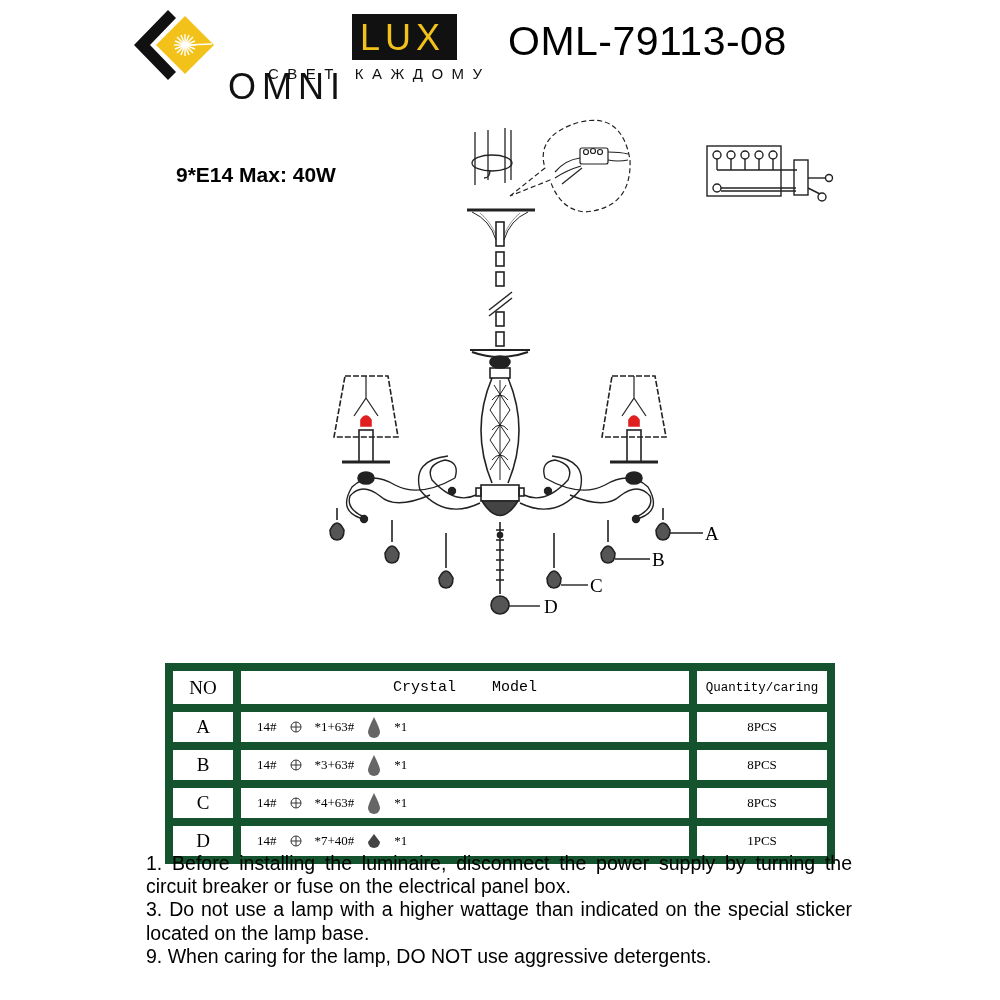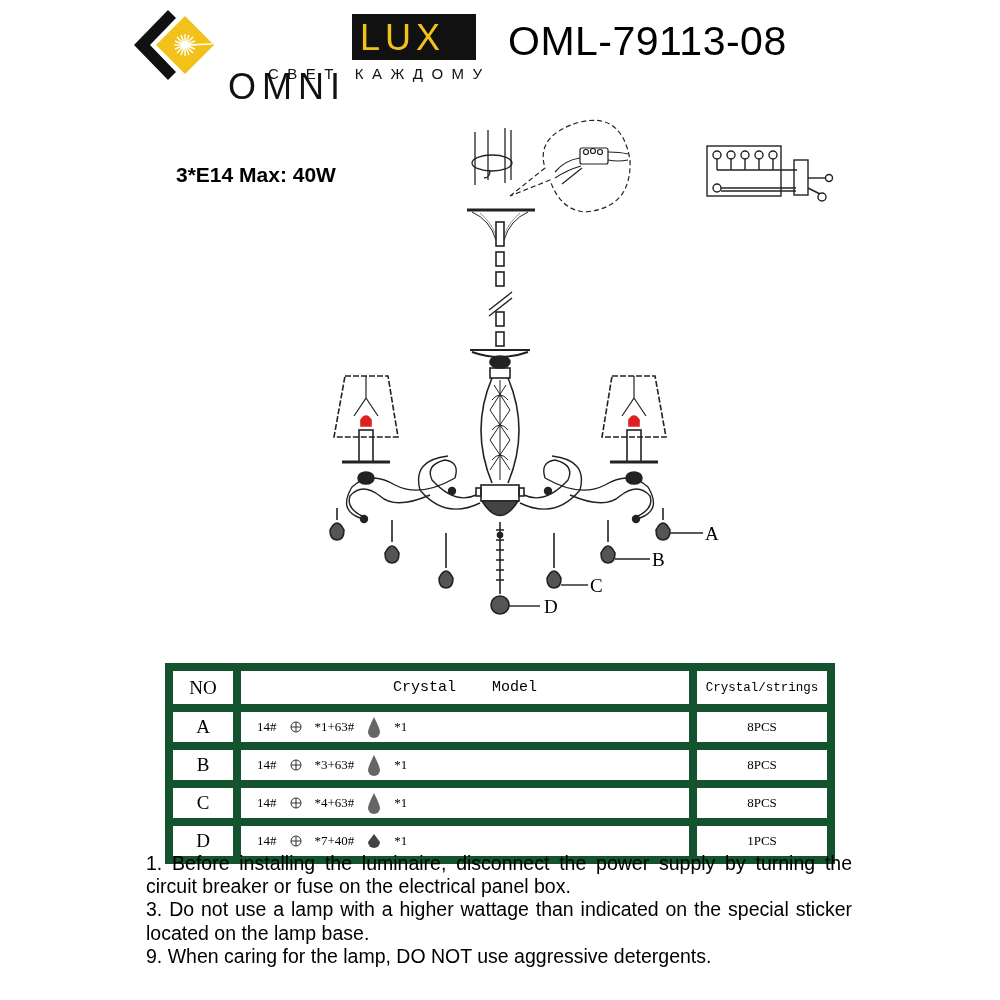--- a/index.html
+++ b/index.html
@@ -1,21 +1,21 @@
 <!DOCTYPE html>
 <html><head>
 <meta charset="utf-8">
 <style>
   html, body { margin: 0; padding: 0; background: #ffffff; }
   body { width: 1000px; height: 1000px; position: relative; overflow: hidden; font-family: "Liberation Sans", sans-serif; color: #000; }
 
   .logo { position: absolute; left: 130px; top: 8px; width: 330px; height: 75px; }
   .logo-mark { position: absolute; left: 0; top: 0; width: 90px; height: 75px; }
   .brand-omni { position: absolute; left: 98px; top: 10px; font-size: 36px; letter-spacing: 6px; font-weight: normal; color: #111; margin-top: 48px; }
-  .brand-lux-box { position: absolute; left: 222px; top: 6px; width: 124px; height: 46px; background: #111; }
+  .brand-lux-box { position: absolute; left: 222px; top: 6px; width: 105px; height: 46px; background: #111; }
   .brand-lux { position: absolute; left: 8px; top: 3px; font-size: 36px; letter-spacing: 5px; color: #f2c21b; }
   .brand-tagline { position: absolute; left: 98px; top: 57px; font-size: 15px; letter-spacing: 8.5px; color: #111; white-space: nowrap; margin-left: 40px; }
 
   .model-code { position: absolute; left: 508px; top: 18px; font-size: 41px; font-weight: normal; letter-spacing: 0.5px; }
   .spec { position: absolute; left: 176px; top: 163px; font-size: 21px; font-weight: bold; }
 
   .drawing { position: absolute; left: 0; top: 0; width: 1000px; height: 640px; }
 
   .callout { position: absolute; font-family: "Liberation Serif", serif; font-size: 19px; }
 
@@ -54,21 +54,21 @@
     <circle cx="55" cy="37" r="3.5" fill="#fff"></circle>
   </svg>
   <div class="brand-omni">OMNI</div>
   <div class="brand-lux-box">
     <div class="brand-lux">LUX</div>
   </div>
   <div class="brand-tagline">СВЕТ КАЖДОМУ</div>
 </div>
 
 <div class="model-code">OML-79113-08</div>
-<div class="spec">3*E14 Max: 40W</div>
+<div class="spec">9*E14 Max: 40W</div>
 
 <svg class="drawing" viewBox="0 0 1000 640" fill="none" stroke="#222" stroke-width="1.6">
 
   <g stroke-width="1.3">
     <ellipse cx="492" cy="163" rx="20" ry="8"></ellipse>
     <line x1="475" y1="132" x2="475" y2="185"></line>
     <line x1="488" y1="130" x2="488" y2="180"></line>
     <line x1="505" y1="128" x2="505" y2="183"></line>
     <line x1="511" y1="130" x2="511" y2="180"></line>
     <path d="M490 170 q0 8 -6 8"></path>
@@ -192,21 +192,21 @@
 <div class="callout" style="left:705px;top:523px;">A</div>
 <div class="callout" style="left:652px;top:549px;">B</div>
 <div class="callout" style="left:590px;top:575px;">C</div>
 <div class="callout" style="left:544px;top:596px;">D</div>
 
 <table class="crystal">
   <tbody>
       <tr>
     <th class="col-no">NO</th>
     <th class="col-model head" style="white-space:pre;">Crystal    Model</th>
-    <th class="col-qty head">Crystal/strings</th>
+    <th class="col-qty head">Quantity/caring</th>
   </tr>
   <tr>
     <td class="col-no">A</td>
     <td class="col-model">
           <div class="model-cell">
       <span>14#</span>
       <svg class="gl" width="12" height="12" viewBox="0 0 12 12">
               <circle cx="6" cy="6" r="5" fill="none" stroke="#333"></circle>
               <path d="M6 1v10M1 6h10" stroke="#333"></path>
             </svg>

